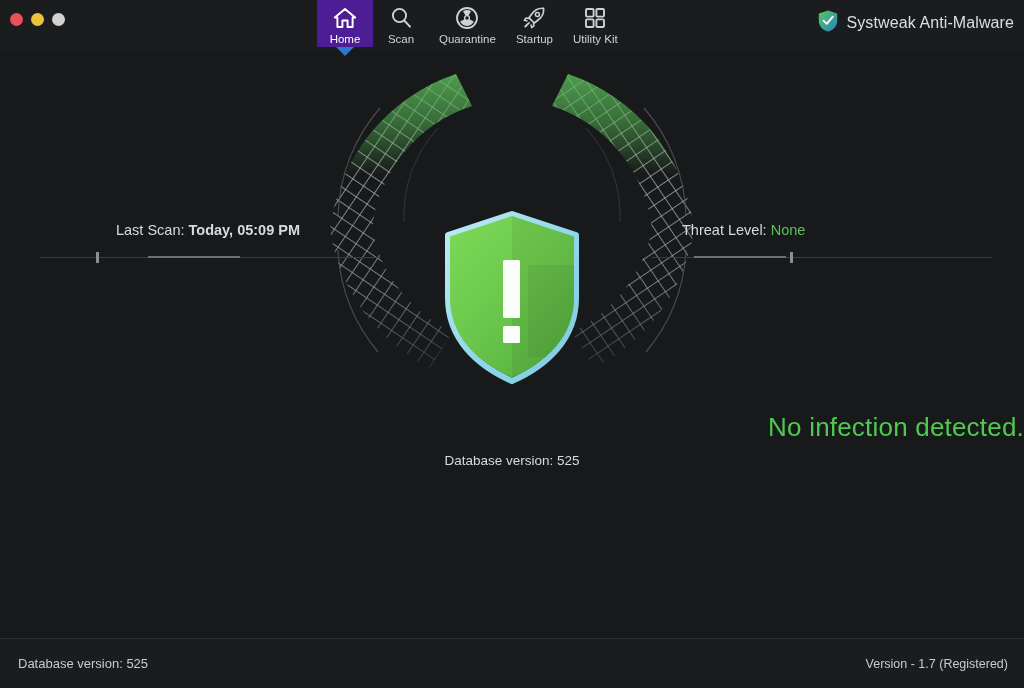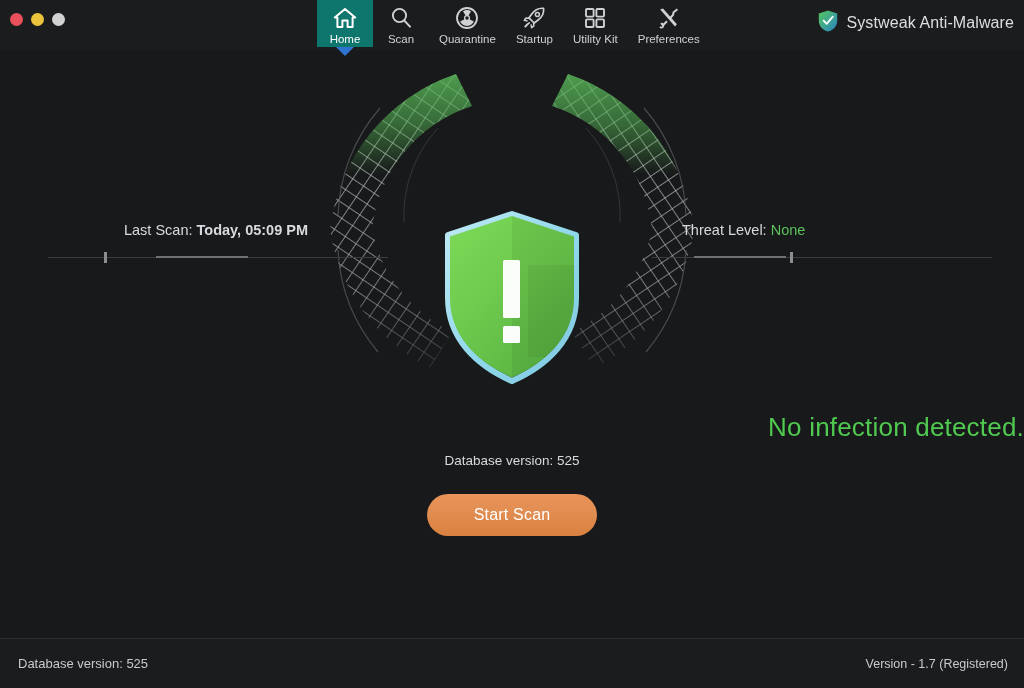--- a/index.html
+++ b/index.html
@@ -40,21 +40,21 @@
     height:47px;
     display:flex; flex-direction:column; align-items:center; justify-content:flex-start;
     cursor:pointer;
     color:#cfd2d5;
   }
   .nav-item .ico {
     height:24px; display:flex; align-items:center; justify-content:center;
     margin-bottom:3px;
   }
   .nav-item .lbl { font-size:11.5px; line-height:13px; color:#cfd2d5; white-space:nowrap; }
-  .nav-item.active { background:#0f766e; }
+  .nav-item.active { background:#4c1d95; }
   .nav-item.active .lbl { color:#ffffff; }
   .nav-item.active::after {
     content:""; position:absolute; left:50%; bottom:-9px;
     transform:translateX(-50%);
     border-left:9px solid transparent;
     border-right:9px solid transparent;
     border-top:9px solid #2f74d0;
   }
   .nav-item svg { display:block; }
 
@@ -75,21 +75,21 @@
   #shieldwrap {
     position:absolute; left:50%; top:160px; transform:translateX(-50%);
     width:140px; height:175px;
   }
 
   
   .status {
     position:absolute; top:172px; width:340px;
   }
   .status .txt { font-size:14.5px; color:#d7dade; white-space:nowrap; }
-  .status.left { left:48px; text-align:right; padding-right:80px; }
+  .status.left { left:40px; text-align:right; padding-right:80px; }
   .status.right { right:32px; text-align:left; padding-left:30px; }
   .status .val-ok { color:#5cc05c; }
   .track {
     position:absolute; top:30px; height:12px; left:0; right:0;
   }
   .track .base {
     position:absolute; top:5px; left:0; right:0; height:1px; background:#3a3c3e;
   }
   .track .fill {
     position:absolute; top:4px; height:2px; background:#6e7174;
@@ -195,31 +195,20 @@
           <svg width="22" height="22" viewBox="0 0 22 22">
             <rect x="2" y="2" width="7.6" height="7.6" rx="1.1" fill="none" stroke="#cfd2d5" stroke-width="1.9"></rect>
             <rect x="12.4" y="2" width="7.6" height="7.6" rx="1.1" fill="none" stroke="#cfd2d5" stroke-width="1.9"></rect>
             <rect x="2" y="12.4" width="7.6" height="7.6" rx="1.1" fill="none" stroke="#cfd2d5" stroke-width="1.9"></rect>
             <rect x="12.4" y="12.4" width="7.6" height="7.6" rx="1.1" fill="none" stroke="#cfd2d5" stroke-width="1.9"></rect>
           </svg>
         </span>
         <span class="lbl">Utility Kit</span>
       </div>
 
-      <div class="nav-item">
-        <span class="ico">
-          <svg width="24" height="24" viewBox="0 0 24 24">
-            <path d="M3.2 3.4 L6.0 2.6 L19.9 18.2 L18.0 20.4 Z" fill="#cfd2d5"></path>
-            <path d="M20.4 3.2 L16.6 6.2 L16.0 9.0 L13.0 12.2" fill="none" stroke="#cfd2d5" stroke-width="2"></path>
-            <path d="M10.0 15.2 L6.0 19.2 L4.4 17.4" fill="none" stroke="#cfd2d5" stroke-width="2"></path>
-            <path d="M2.9 20.9 C4.4 22.2 6.4 21.5 6.4 19.6 C6.4 18.2 5.1 17.3 3.8 17.8" fill="none" stroke="#cfd2d5" stroke-width="1.7"></path>
-          </svg>
-        </span>
-        <span class="lbl">Preferences</span>
-      </div>
 
     </div>
 
     <div id="brand">
       <span>
         <svg width="22" height="24" viewBox="0 0 22 24">
           <defs>
             <linearGradient id="lg" x1="0" y1="0" x2="1" y2="1">
               <stop offset="0%" stop-color="#59c35a"></stop>
               <stop offset="48%" stop-color="#3fa98f"></stop>
@@ -363,21 +352,20 @@
       <div class="track">
         <div class="base"></div>
         <div class="fill" style="left:42px; width:92px;"></div>
         <div class="knob" style="left:138px;"></div>
       </div>
     </div>
 
     <div id="headline">No infection detected.</div>
     <div id="dbver">Database version: 525</div>
 
-    <button id="startscan">Start Scan</button>
   </div>
 
   <div id="footer">
     <span class="fl">Database version: 525</span>
     <span class="fr">Version  -  1.7 (Registered)</span>
   </div>
 
 </div>
 
 </body></html>

